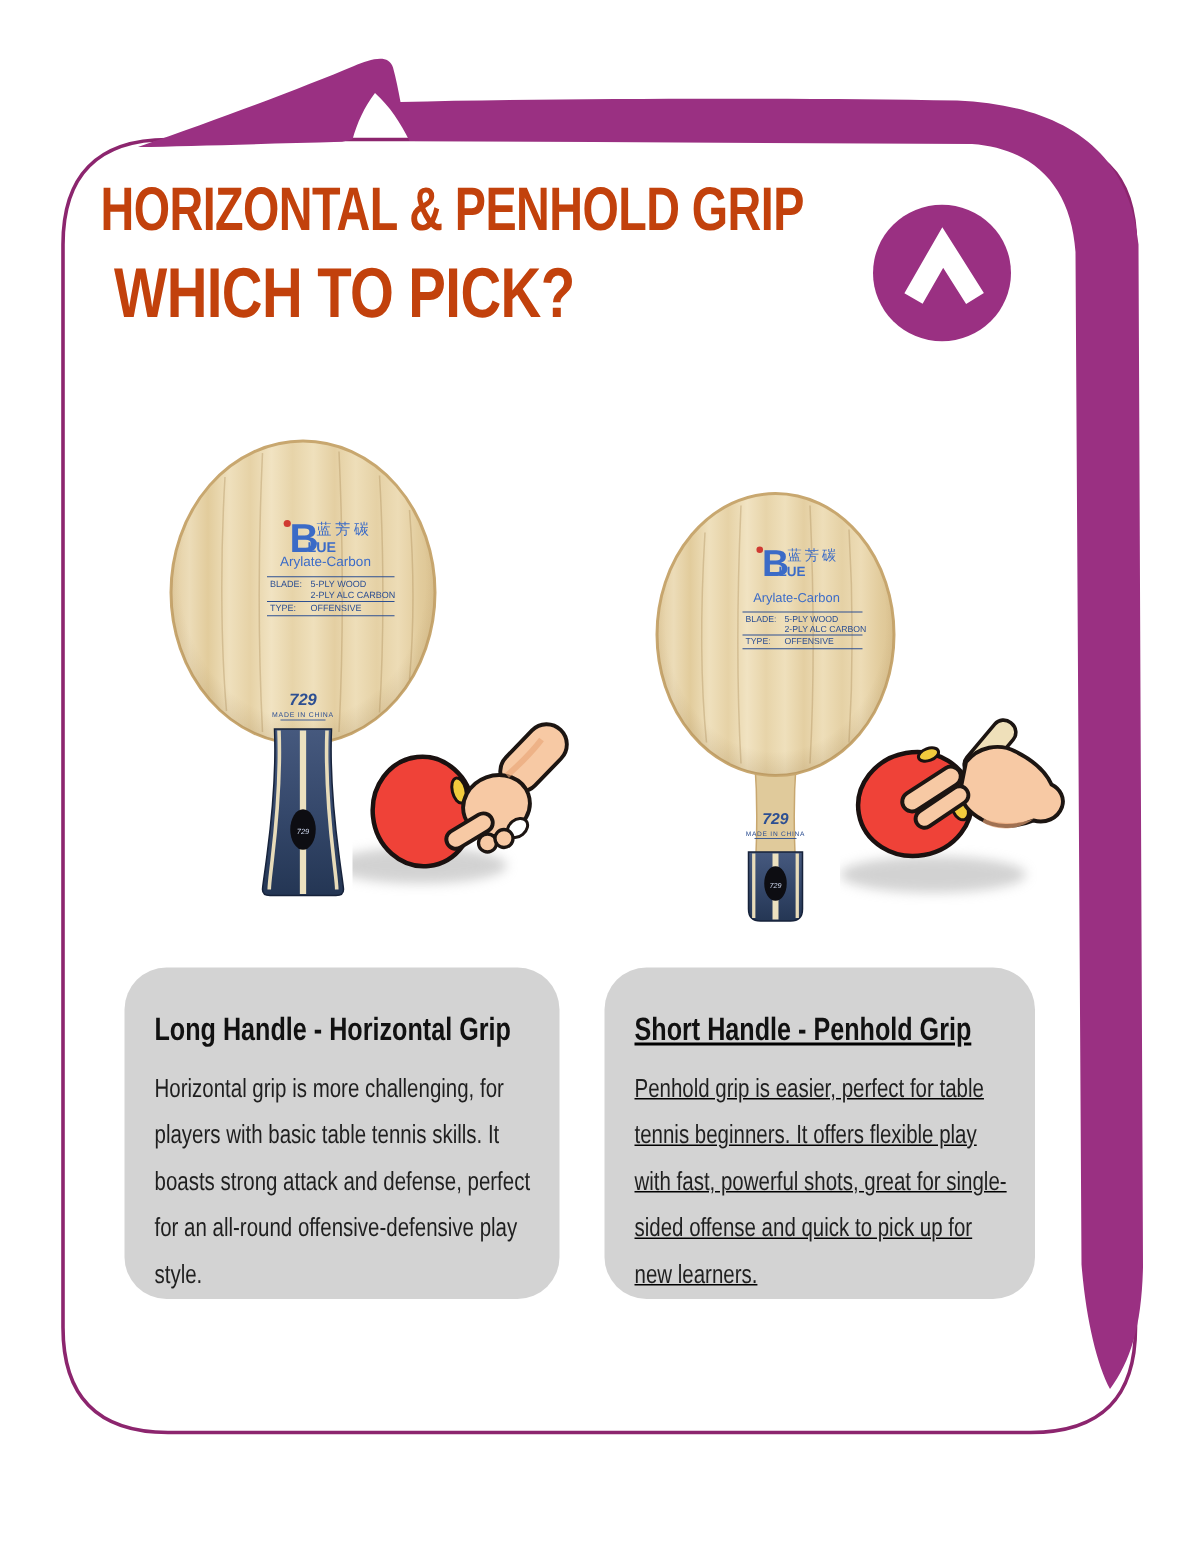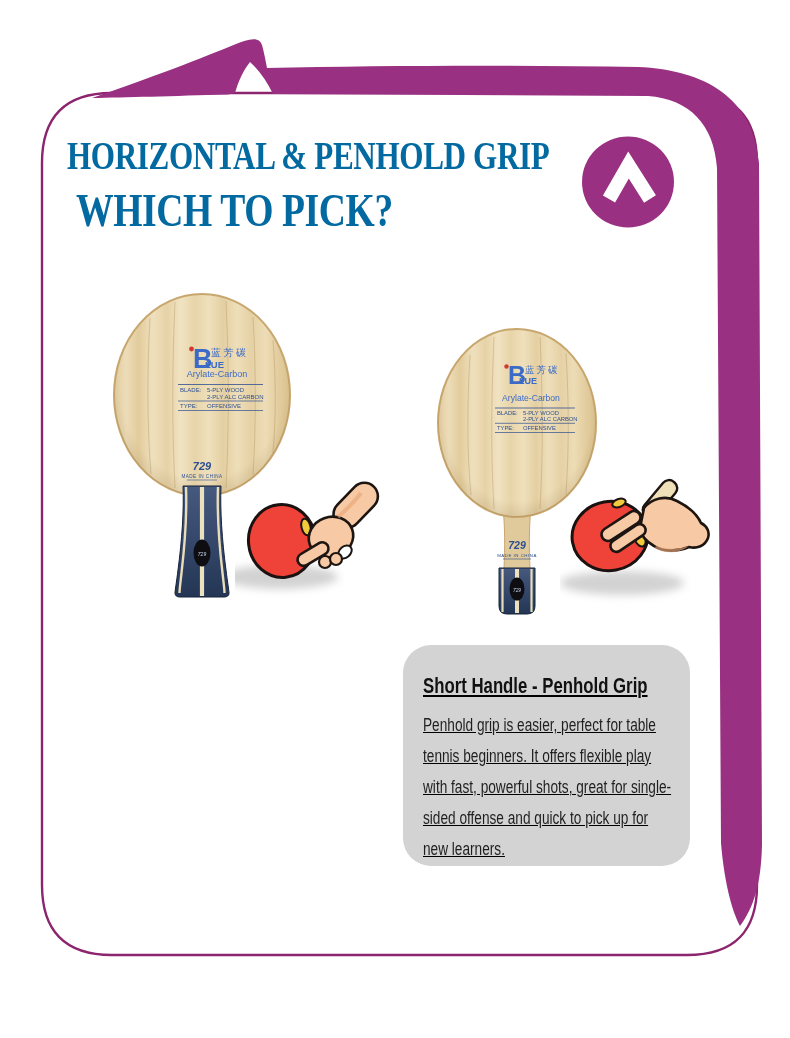--- a/index.html
+++ b/index.html
@@ -2,21 +2,21 @@
 <html><head>
 <meta charset="utf-8">
 <style>
   html,body{margin:0;padding:0;background:#ffffff;}
   .stage{
     position:relative;width:790px;height:1038px;background:#ffffff;
     overflow:hidden;font-family:"Liberation Sans",sans-serif;
   }
   .abs{position:absolute;}
   
-  .titles{position:absolute;left:67px;top:133px;color:#0369a1;font-family:Liberation Serif, serif;}
+  .titles{position:absolute;left:67px;top:117px;color:#c2410c;}
   .t1{font-size:41px;font-weight:bold;letter-spacing:-0.5px;white-space:nowrap;
       transform:scaleX(.76);transform-origin:0 0;line-height:1.1;}
   .t2{font-size:47px;font-weight:bold;letter-spacing:-0.5px;white-space:nowrap;
       transform:scaleX(.80);transform-origin:0 0;line-height:1.1;margin-top:7px;margin-left:9px;}
   
   .card{position:absolute;top:645px;height:221px;background:#d3d3d3;
         border-radius:28px;padding:29px 18px 0 20px;box-sizing:border-box;}
   .card-left{left:83px;width:290px;}
   .card-right{left:403px;width:287px;text-decoration:underline;}
   .card h2{margin:0;font-size:21.5px;font-weight:bold;color:#111;white-space:nowrap;
@@ -244,18 +244,22 @@
     <ellipse cx="59" cy="41" rx="7" ry="4" transform="rotate(-20 59 41)" fill="#f2cb3d" stroke="#1a1110" stroke-width="2"></ellipse>
     <ellipse cx="80" cy="77" rx="5" ry="8" transform="rotate(-25 80 77)" fill="#f2cb3d" stroke="#1a1110" stroke-width="2"></ellipse>
     <path d="M 84,46 C 92,36 106,33 117,39 C 129,45 137,52 141,61
              C 147,64 150,70 148,76 C 145,84 137,87 129,85
              C 117,90 103,90 94,84 C 87,80 81,74 80,66 Z" fill="#f7c9a4" stroke="#1c1512" stroke-width="2.6"></path>
     <path d="M 96,84 C 108,88 120,87 129,84 C 119,92 103,92 95,86 Z" fill="#e8a374" opacity="0.65"></path>
     <rect x="-22" y="-6.5" width="44" height="13" rx="6.5" transform="translate(61,64) rotate(-33)" fill="#f7c9a4" stroke="#1c1512" stroke-width="2.6"></rect>
     <rect x="-20" y="-6" width="40" height="12" rx="6" transform="translate(68,76) rotate(-34)" fill="#f7c9a4" stroke="#1c1512" stroke-width="2.6"></rect>
   </svg>
 
+  <div class="card card-left">
+    <h2>Long Handle - Horizontal Grip</h2>
+    <p>Horizontal grip is more challenging, for players with basic table tennis skills. It boasts strong attack and defense, perfect for an all-round offensive-defensive play style.</p>
+  </div>
   <div class="card card-right">
     <h2>Short Handle - Penhold Grip</h2>
     <p>Penhold grip is easier, perfect for table tennis beginners. It offers flexible play with fast, powerful shots, great for single-sided offense and quick to pick up for new learners.</p>
   </div>
 
 </div>
 
 </body></html>

